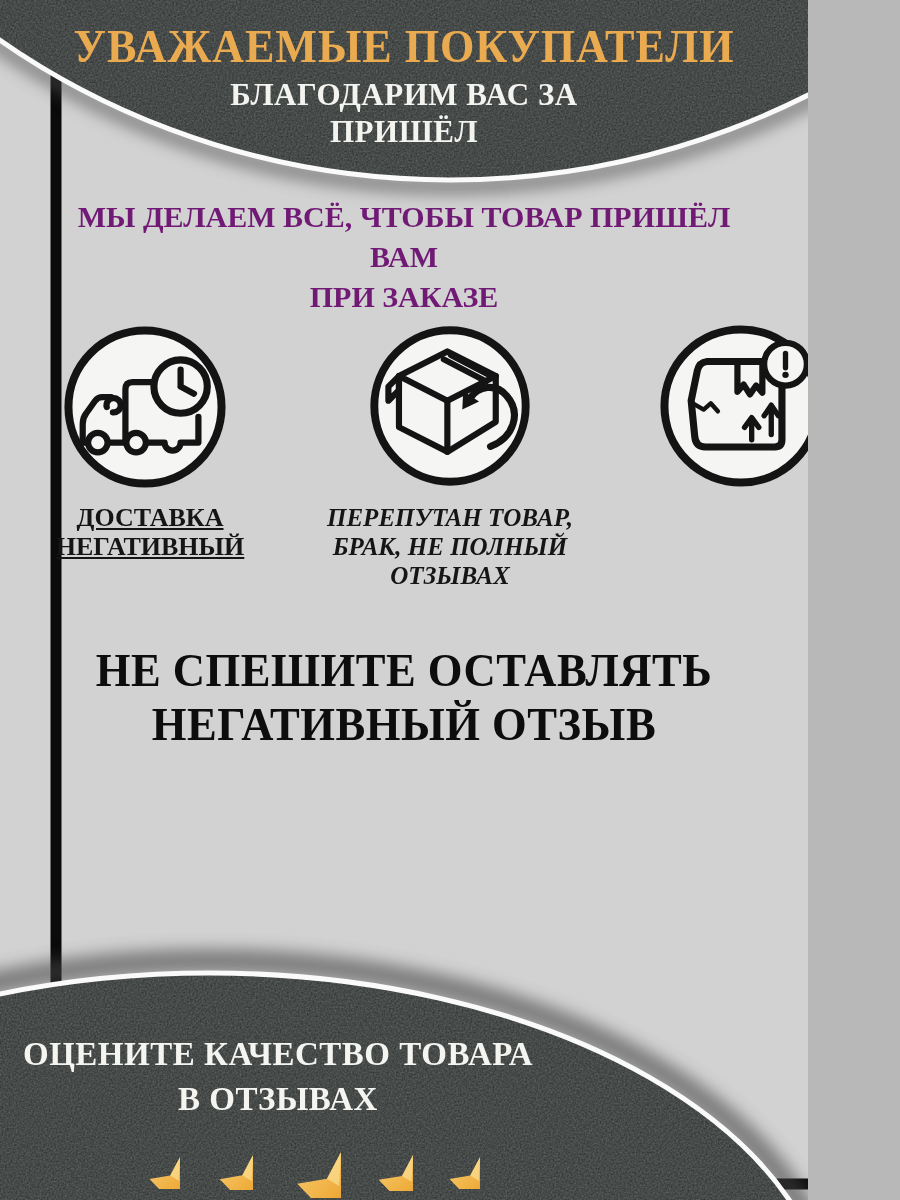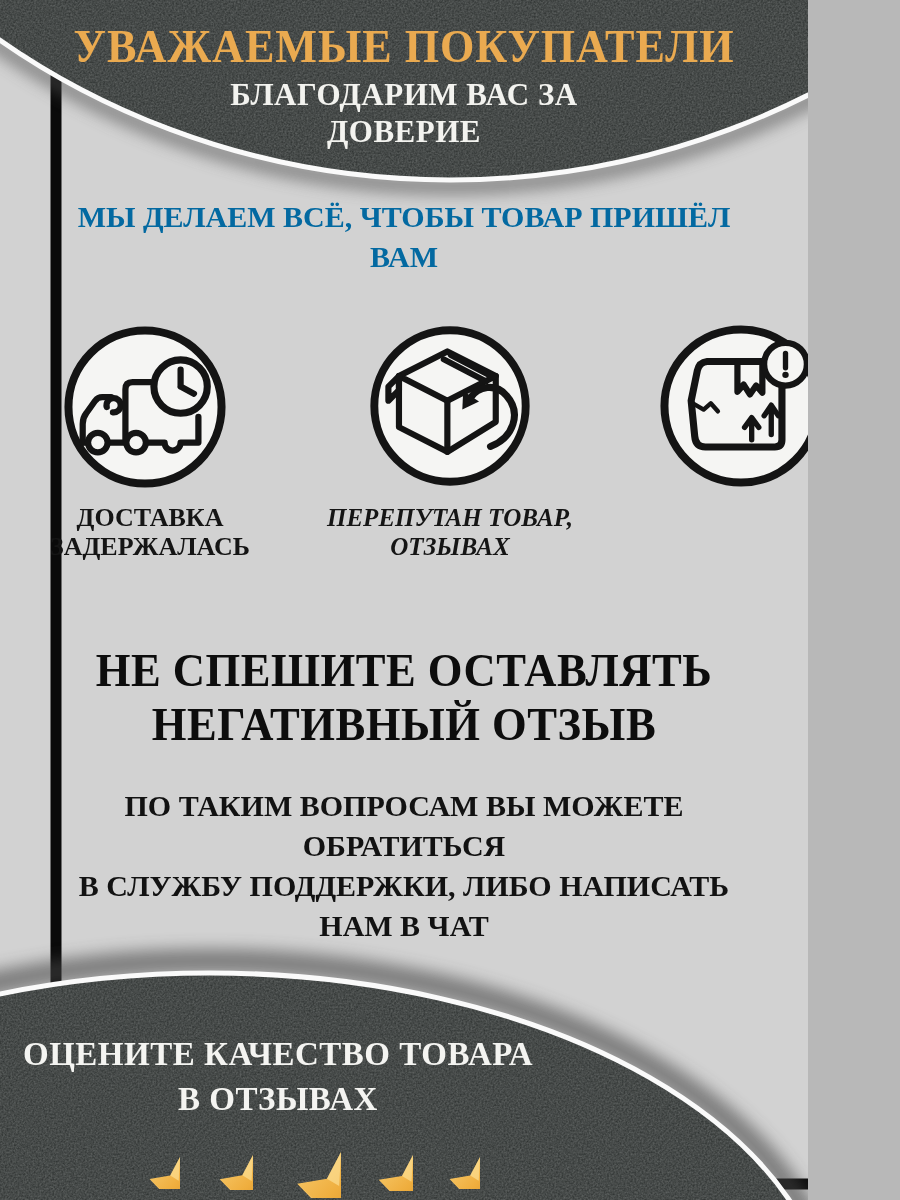--- a/index.html
+++ b/index.html
@@ -6,27 +6,27 @@
   .page{
     position:relative;width:808px;height:1200px;overflow:hidden;
     background:#d2d2d2;
     font-family:"Liberation Serif","DejaVu Serif",serif;
     font-weight:bold;
   }
   .bg{position:absolute;left:0;top:0;z-index:0;}
   .txt{position:absolute;text-align:center;z-index:2;}
   .header-title{left:0;right:0;top:20px;font-size:46px;color:#eaaa50;letter-spacing:1px;transform:scaleX(.96);}
   .header-sub{left:0;right:0;top:76px;font-size:31px;line-height:37px;color:#f3f3ef;letter-spacing:.5px;}
-  .intro{left:48px;right:48px;top:197px;font-size:30px;line-height:40px;color:#0369a1;}
+  .intro{left:48px;right:48px;top:197px;font-size:30px;line-height:40px;color:#701a75;}
   .icon-wrap{position:absolute;z-index:2;}
   .icon1{left:56px;top:318px;width:178px;height:178px;}
   .icon2{left:362px;top:318px;width:176px;height:176px;}
   .icon3{left:652px;top:317px;width:178px;height:178px;}
   .lab{font-size:26px;line-height:29px;color:#151515;}
-  .lab1{left:28px;width:244px;top:503px;}
+  .lab1{left:28px;width:244px;top:503px;text-decoration:underline;}
   .lab2{left:320px;width:260px;top:503px;font-size:25px;font-style:italic;}
   .lab3{left:626px;width:248px;top:510px;}
   .warning{left:0;right:0;top:644px;font-size:46px;line-height:54px;color:#0d0d0d;transform:scaleX(.97);letter-spacing:.5px;}
   .support{left:40px;right:40px;top:786px;font-size:30px;line-height:40px;color:#121212;}
   .footer-text{left:-2px;width:560px;top:1032px;font-size:33px;line-height:45px;color:#f4f4f1;letter-spacing:.5px;}
   .star{position:absolute;z-index:3;}
   .icon-wrap svg{display:block;width:100%;height:100%;}
 </style>
 </head>
 <body>
@@ -69,25 +69,26 @@
       <ellipse cx="210" cy="1318" rx="622" ry="357" fill="none" stroke="#454545" stroke-width="24" opacity="0.6" filter="url(#soften)"></ellipse>
       <ellipse cx="210" cy="1330" rx="622" ry="357" fill="#292d2c"></ellipse>
       <ellipse cx="210" cy="1330" rx="622" ry="357" fill="#ffffff" filter="url(#grain)"></ellipse>
       <ellipse cx="210" cy="1330" rx="622" ry="357" fill="none" stroke="#fafafa" stroke-width="5"></ellipse>
     </g>
   </svg>
 
   <div class="txt header-title">УВАЖАЕМЫЕ ПОКУПАТЕЛИ</div>
   <div class="txt header-sub">
     <div>БЛАГОДАРИМ ВАС ЗА</div>
-    <div>ДОВЕРИЕ</div>
+    <div>ПРИШЁЛ</div>
   </div>
 
   <div class="txt intro">
     <div>МЫ ДЕЛАЕМ ВСЁ, ЧТОБЫ ТОВАР ПРИШЁЛ ВАМ</div>
+    <div>ПРИ ЗАКАЗЕ</div>
   </div>
 
   <div class="icon-wrap icon1">
     <svg viewBox="0 0 200 200">
       <circle cx="100" cy="100" r="86" fill="#f5f5f3" stroke="#141414" stroke-width="9"></circle>
       <g fill="none" stroke="#141414" stroke-width="7" stroke-linecap="round" stroke-linejoin="round">
         <path d="M30,140 H34 M59,140 H78 M102,140 H122 M122,140 A9,9 0 0 0 140,140 M140,140 H160 M160,140 V111"></path>
         <path d="M30,140 V119 Q30,112 34,107 L44,93 Q47,89 52,89 H62"></path>
         <path d="M57,100 A8,8 0 1 1 64,106"></path>
         <path d="M78,140 V80 Q78,72 86,72 H106"></path>
@@ -125,37 +126,33 @@
         <path d="M134,132 V102 M126,111 L134,99 L142,111" stroke-width="6"></path>
         <circle cx="150" cy="53" r="24" fill="#f5f5f3"></circle>
         <path d="M150,41 V57" stroke-width="6"></path>
       </g>
       <circle cx="150" cy="65" r="3.6" fill="#141414"></circle>
     </svg>
   </div>
 
   <div class="txt lab lab1">
     <div>ДОСТАВКА</div>
-    <div>ЗАДЕРЖАЛАСЬ</div>
+    <div>НЕГАТИВНЫЙ</div>
   </div>
   <div class="txt lab lab2">
     <div>ПЕРЕПУТАН ТОВАР,</div>
+    <div>БРАК, НЕ ПОЛНЫЙ</div>
     <div>ОТЗЫВАХ</div>
   </div>
 
   <div class="txt warning">
     <div>НЕ СПЕШИТЕ ОСТАВЛЯТЬ</div>
     <div>НЕГАТИВНЫЙ ОТЗЫВ</div>
   </div>
 
-  <div class="txt support">
-    <div>ПО ТАКИМ ВОПРОСАМ ВЫ МОЖЕТЕ ОБРАТИТЬСЯ</div>
-    <div>В СЛУЖБУ ПОДДЕРЖКИ, ЛИБО НАПИСАТЬ</div>
-    <div>НАМ В ЧАТ</div>
-  </div>
 
   <div class="txt footer-text">
     <div>ОЦЕНИТЕ КАЧЕСТВО ТОВАРА</div>
     <div>В ОТЗЫВАХ</div>
   </div>
 
   <div id="stars">
       <svg viewBox="-50 -50 100 100" class="star" style="left: 116px; top: 1125px; width: 64px; height: 64px;">
         <use href="#star"></use>
       </svg>

